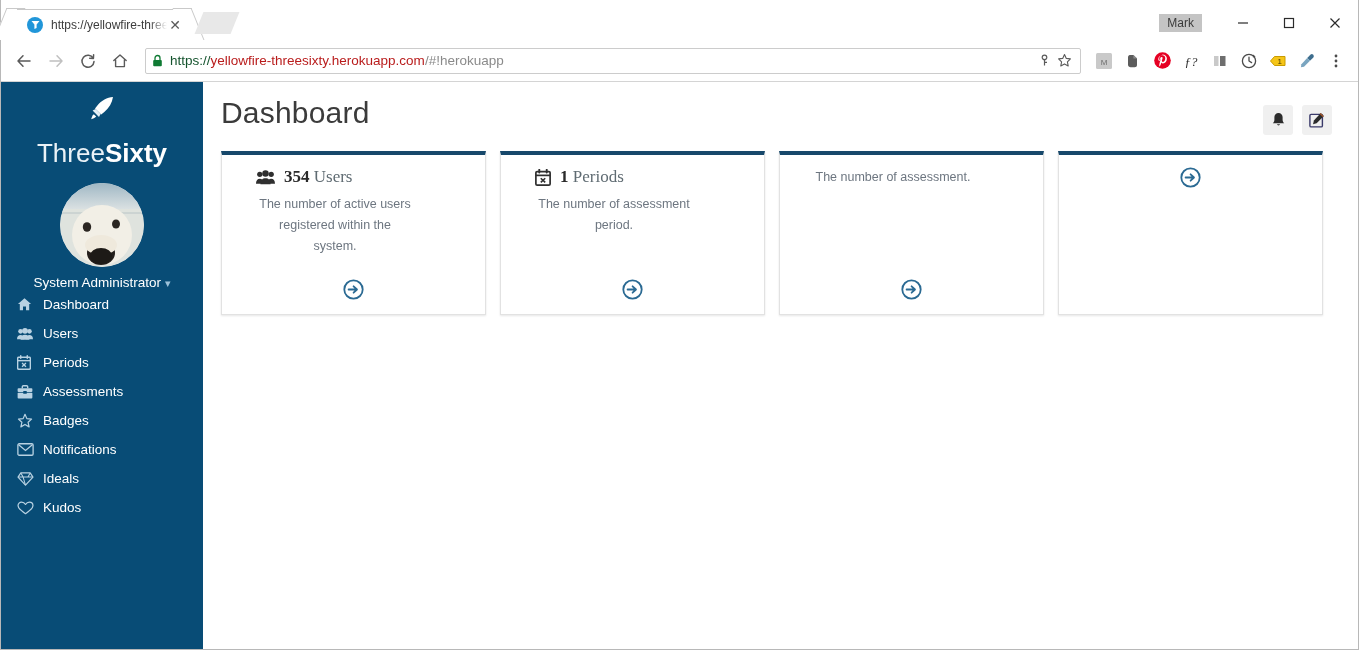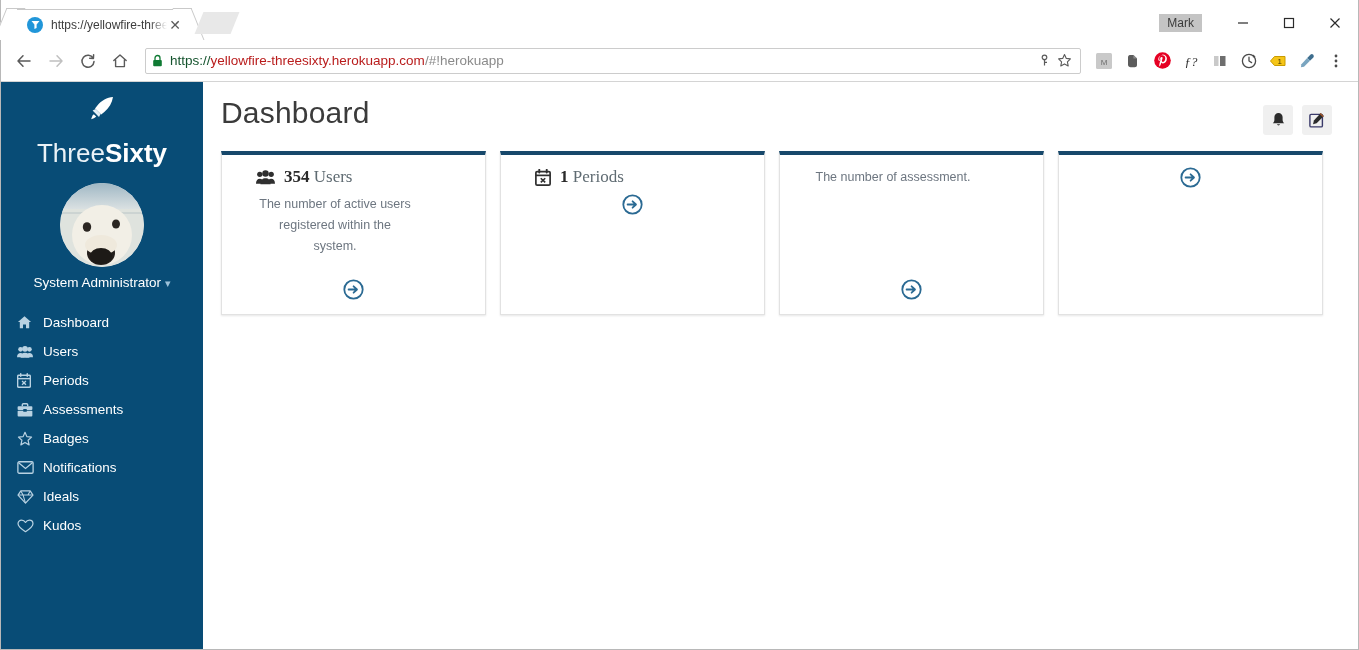--- a/index.html
+++ b/index.html
@@ -133,21 +133,20 @@
 
   .avatar {
     width: 84px; height: 84px; border-radius: 50%;
     margin: 4px auto 8px; overflow: hidden;
     background: #cfd8dd;
   }
   .avatar svg { display:block; width: 84px; height: 84px; }
 
   .username {
     text-align: center; font-size: 13.5px; color: #ffffff;
-    margin-bottom: 18px;
   }
   .username .caret { color: #9dc2da; font-size: 11px; margin-left: 4px; }
 
   .navlist { list-style: none; }
   .navitem {
     display: flex; align-items: center;
     height: 29px; padding-left: 16px;
     color: #ffffff; font-size: 13.5px;
   }
   .navitem .nicon {
@@ -536,20 +535,21 @@
             <span class="cicon">
               <svg width="16" height="17" viewBox="0 0 15 16">
                   <rect x="0.8" y="2.4" width="13.4" height="12.8" rx="1.2" fill="none" stroke="currentColor" stroke-width="1.6"></rect>
                   <path d="M0.8 6 H14.2" stroke="currentColor" stroke-width="1.6"></path>
                   <path d="M4 0.7 V3.4 M11 0.7 V3.4" stroke="currentColor" stroke-width="1.8" stroke-linecap="round"></path>
                   <path d="M5.4 8.7 L9.6 12.6 M9.6 8.7 L5.4 12.6" stroke="currentColor" stroke-width="1.5"></path>
                 </svg>
             </span>
             <span class="ctext"><span class="cnum">1</span> <span>Periods</span></span>
           </div>
+          <div class="card-desc">The number of assessment period.</div>
           <div class="card-foot">
             <span class="card-arrow">
               <svg width="21" height="21" viewBox="0 0 21 21">
                   <circle cx="10.5" cy="10.5" r="9.2" fill="none" stroke="currentColor" stroke-width="1.8"></circle>
                   <path d="M5.6 10.5 H13.8 M10.6 7.3 L14 10.5 L10.6 13.7" fill="none" stroke="currentColor" stroke-width="1.8" stroke-linecap="round" stroke-linejoin="round"></path>
                 </svg>
             </span>
           </div>
         </div>
 

